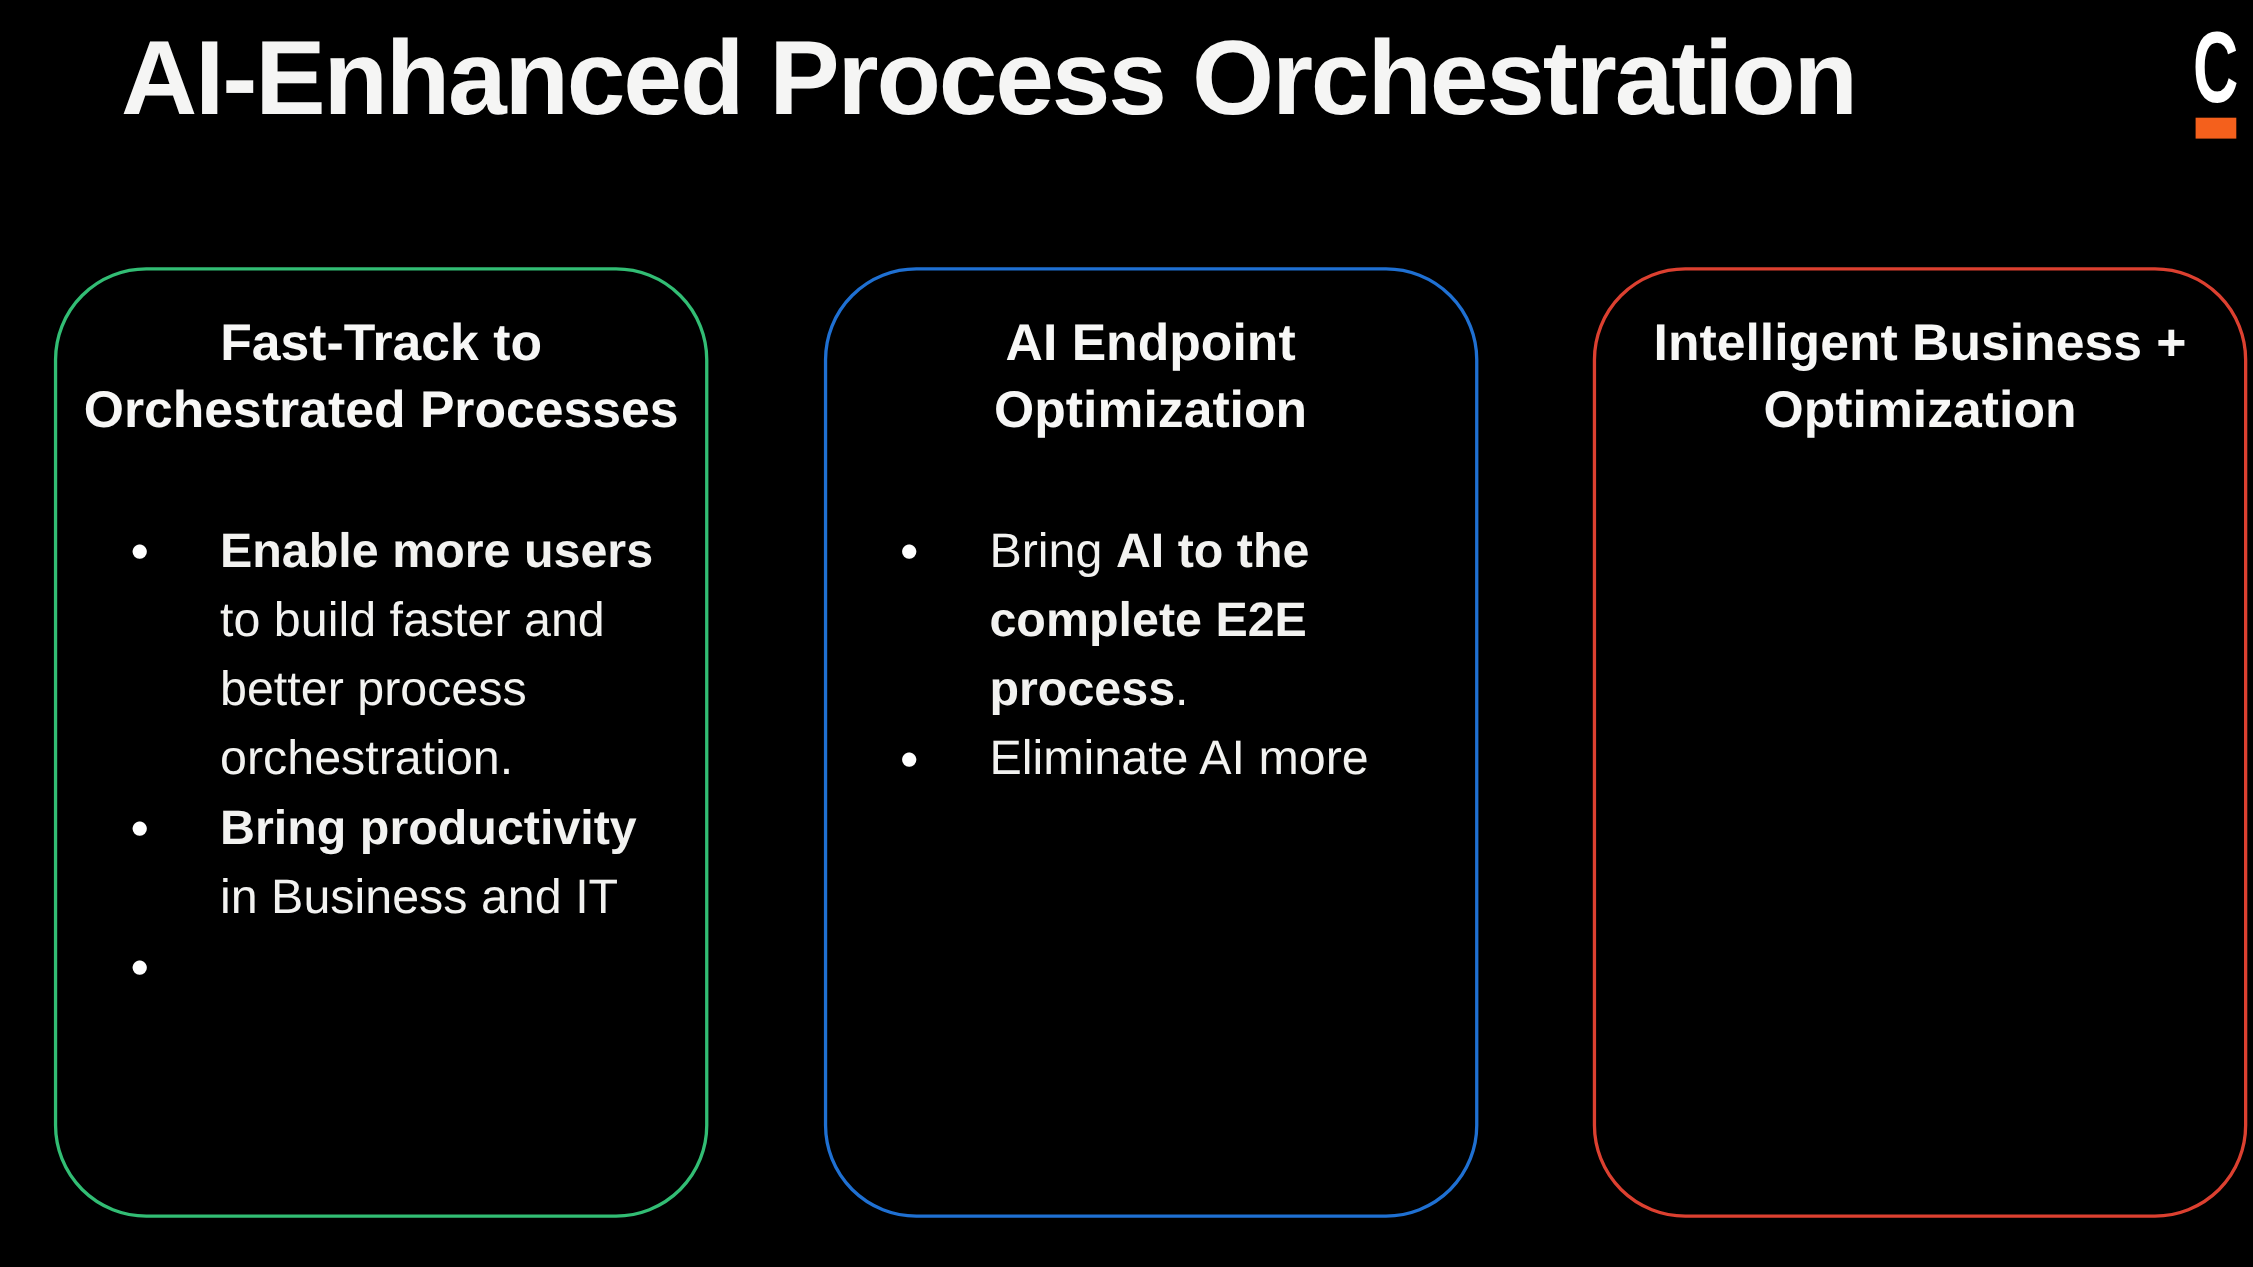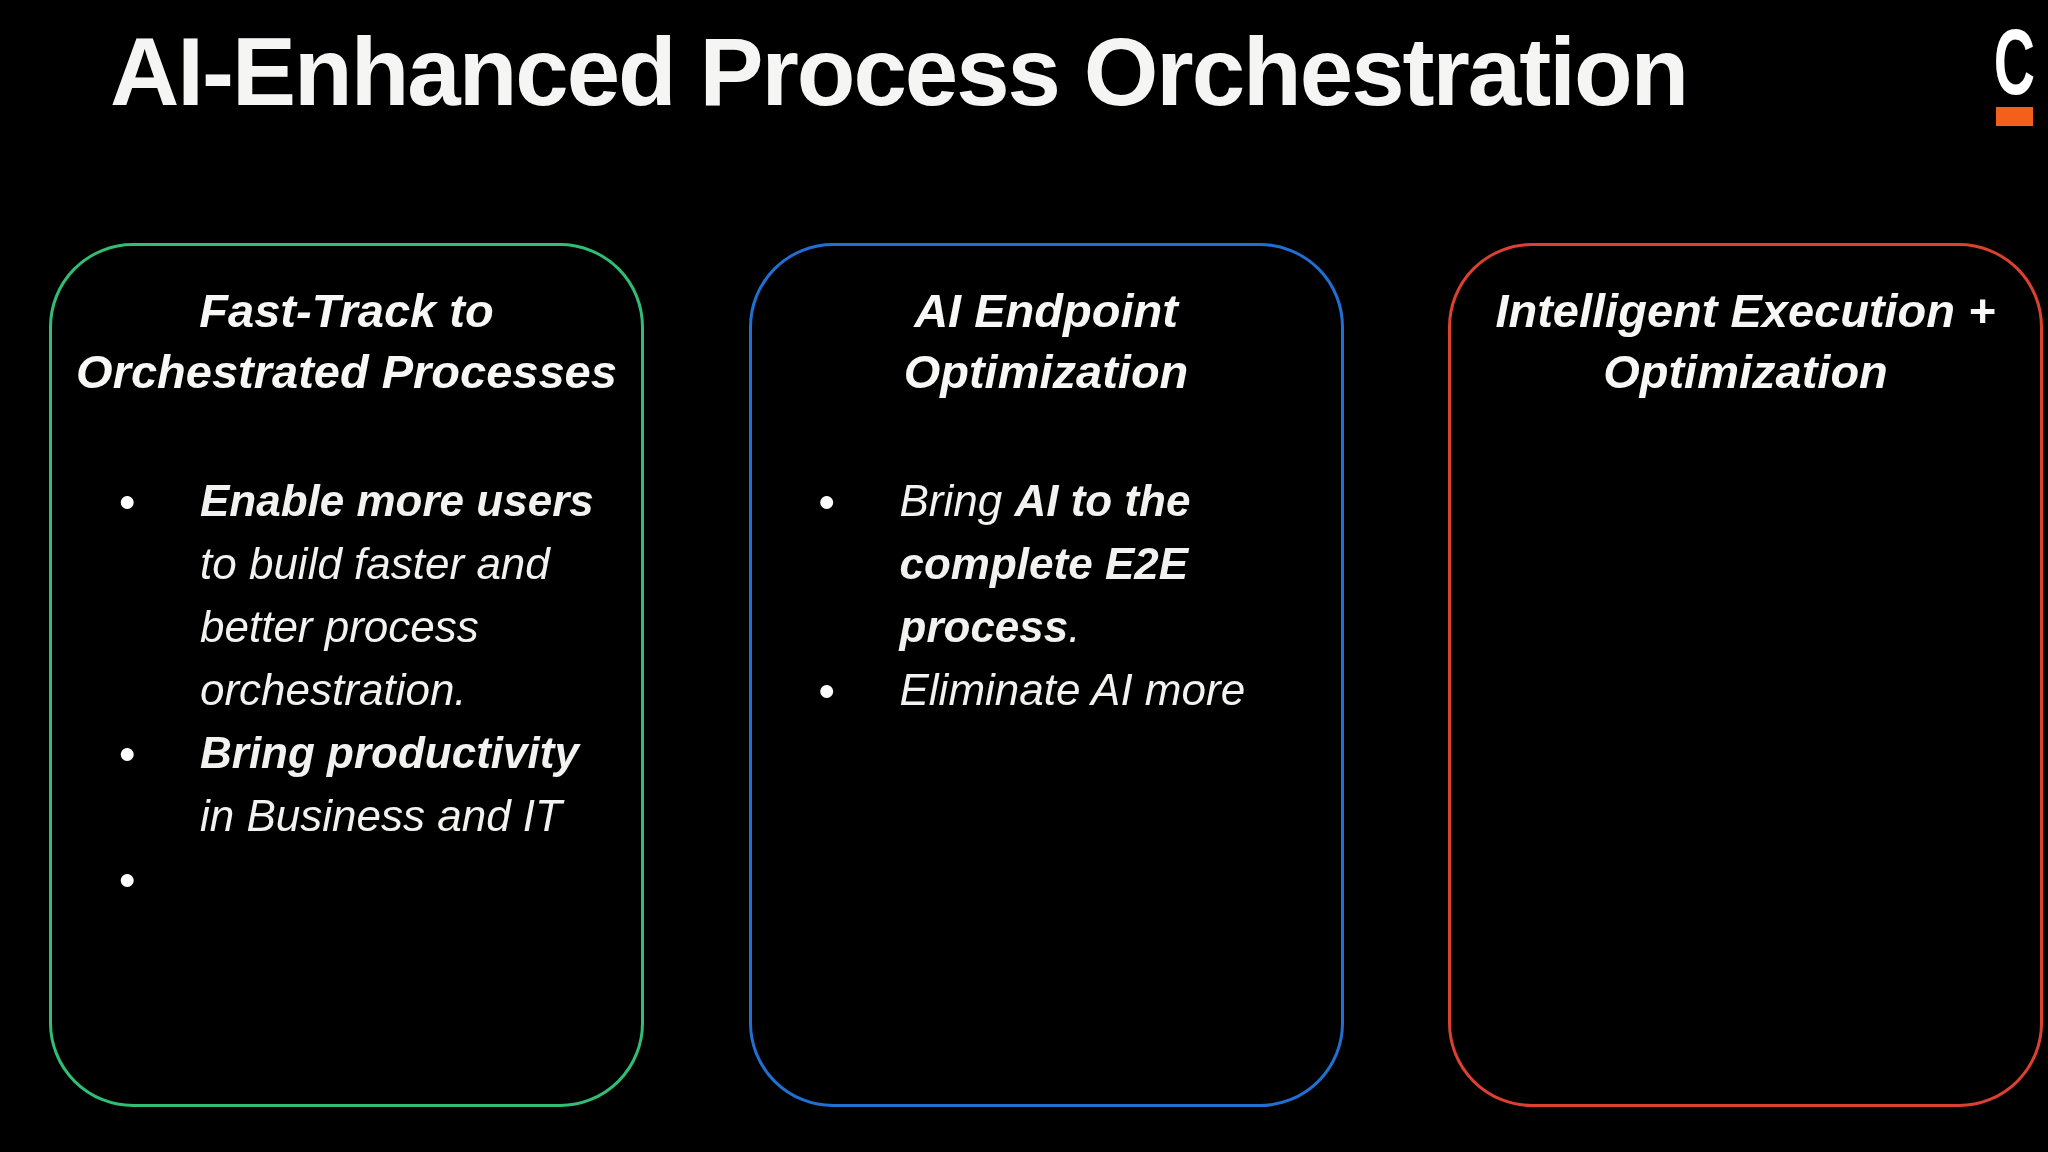--- a/index.html
+++ b/index.html
@@ -61,21 +61,20 @@
     justify-content: space-between;
   }
   .card {
     box-sizing: border-box;
     width: 595px;
     height: 864px;
     border: 3px solid #ffffff;
     border-radius: 84px;
     padding-top: 34px;
     background: transparent;
-    font-style: italic;
   }
   .card-title {
     margin: 0 20px;
     color: #f7f7f6;
     font-size: 47px;
     font-weight: 700;
     line-height: 61px;
     text-align: center;
     white-space: pre-line;
   }
@@ -143,19 +142,19 @@
             <span class="bullet-text"><span>Bring </span><span class="b">AI to the complete E2E process</span><span>.</span></span>
           </li>
           <li>
             <span class="dot">●</span>
             <span class="bullet-text"><span>Eliminate AI more</span></span>
           </li>
         </ul>
     </article>
 
     <article class="card" style="border-color: rgb(220, 64, 48);">
-      <h2 class="card-title">Intelligent Execution +
+      <h2 class="card-title">Intelligent Business +
 Optimization</h2>
       <ul></ul>
     </article>
 
   </div>
 </div>
 
 </body></html>

